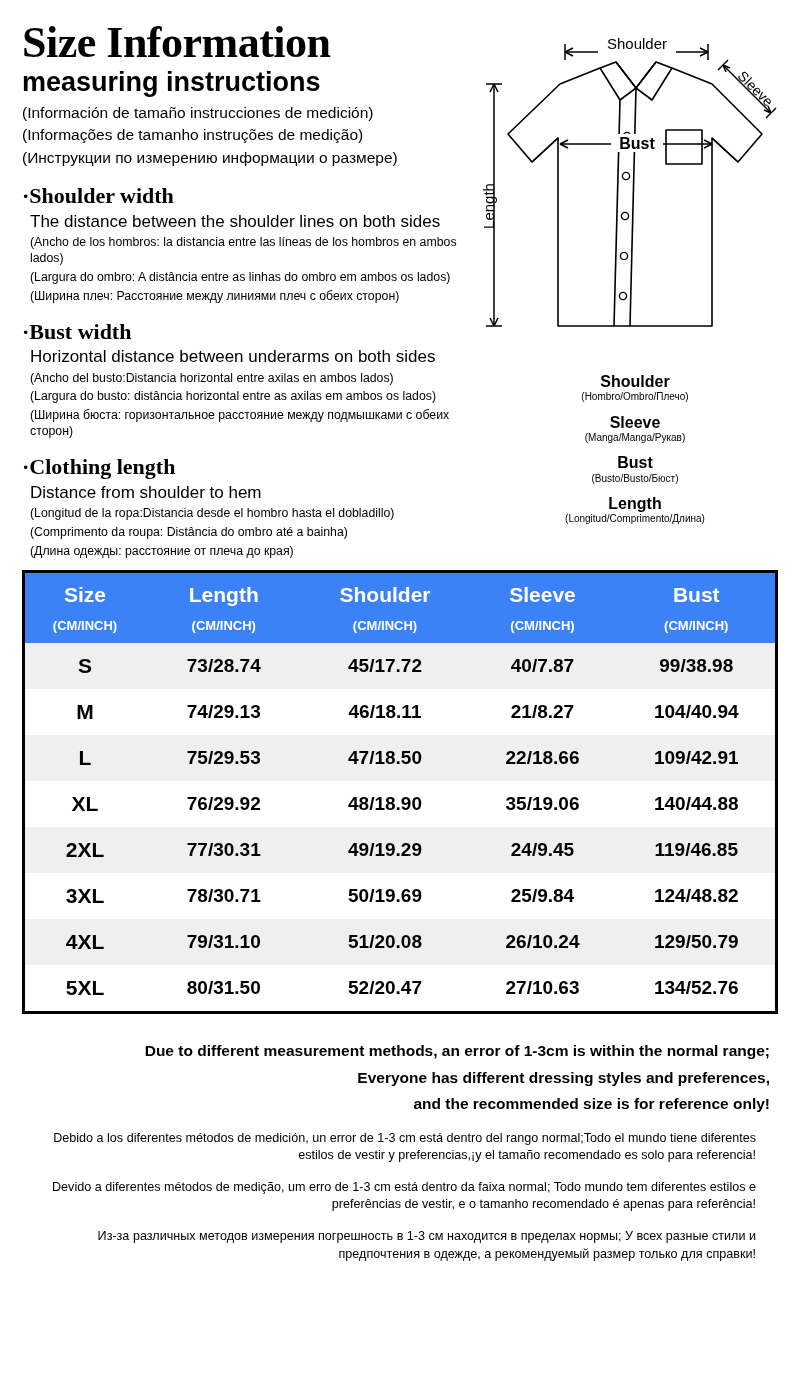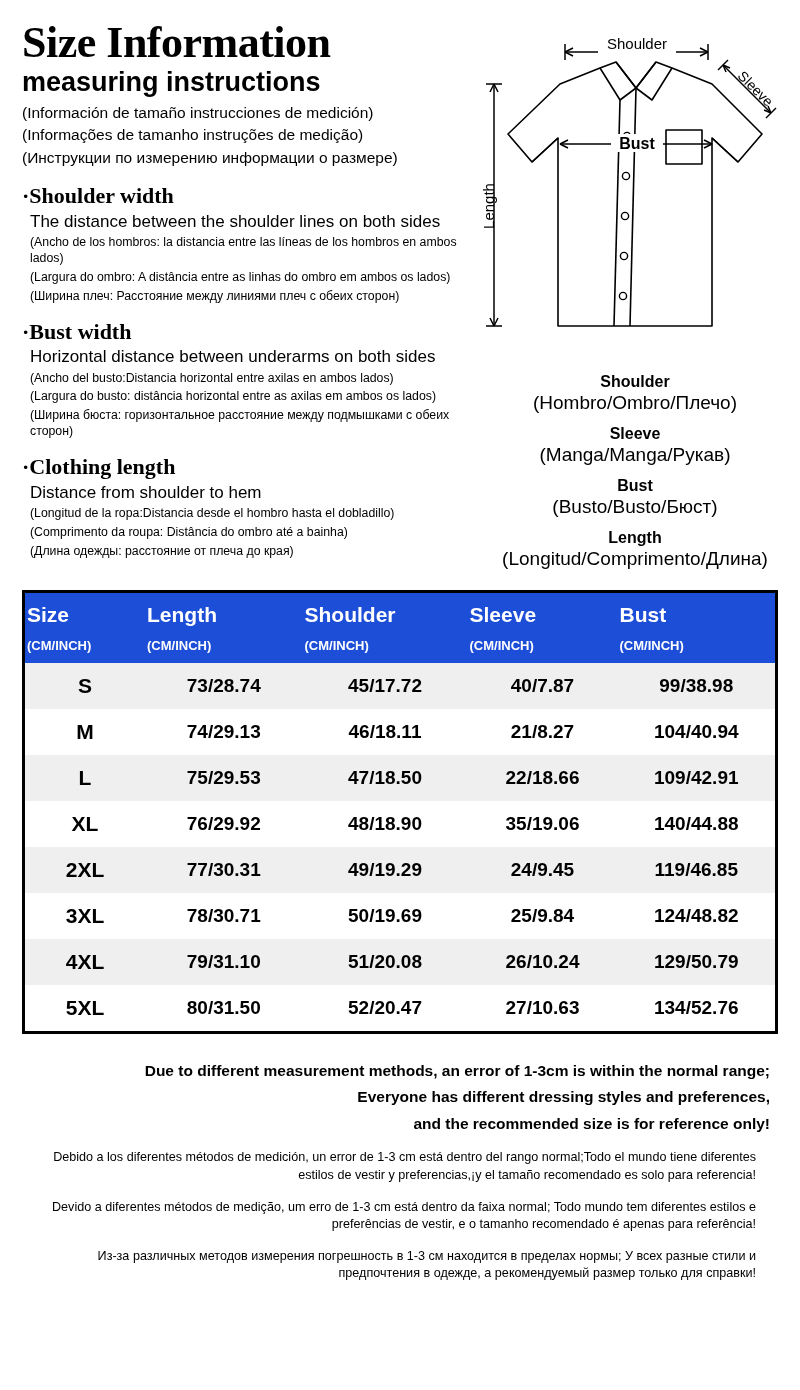--- a/index.html
+++ b/index.html
@@ -96,39 +96,39 @@
     text-align: center;
     width: 310px;
   }
   .legend-item { margin-bottom: 9px; }
   .legend-en {
     font-size: 16px;
     font-weight: bold;
     line-height: 1.2;
   }
   .legend-tr {
-    font-size: 19px;
+    font-size: 10px;
     line-height: 1.25;
   }
 
   
   .table-wrap {
     margin: 10px 22px 0 22px;
     border: 3px solid #000;
   }
   table {
     border-collapse: collapse;
     width: 100%;
     table-layout: fixed;
   }
   thead th {
-    background: #1d4ed8;
+    background: #3b82f6;
     color: #fff;
     padding: 10px 2px 10px 2px;
-    text-align: left;
+    text-align: center;
     font-weight: bold;
   }
   .th-main { font-size: 21px; display: block; line-height: 1.1; }
   .th-unit { font-size: 13px; display: block; font-weight: bold; margin-top: 12px; }
   tbody td {
     text-align: center;
     font-size: 19px;
     font-weight: bold;
     padding: 11px 2px;
   }

